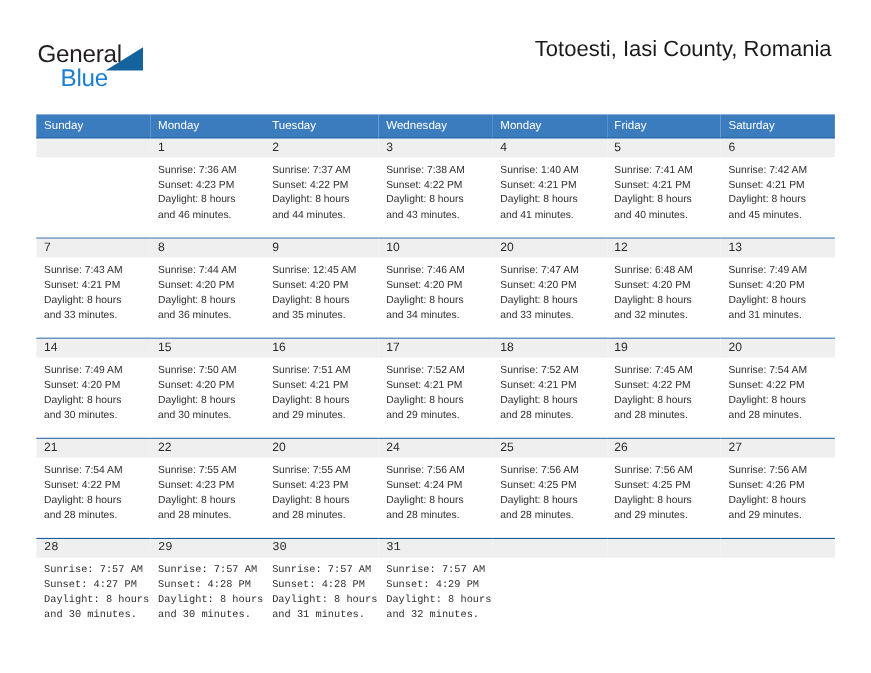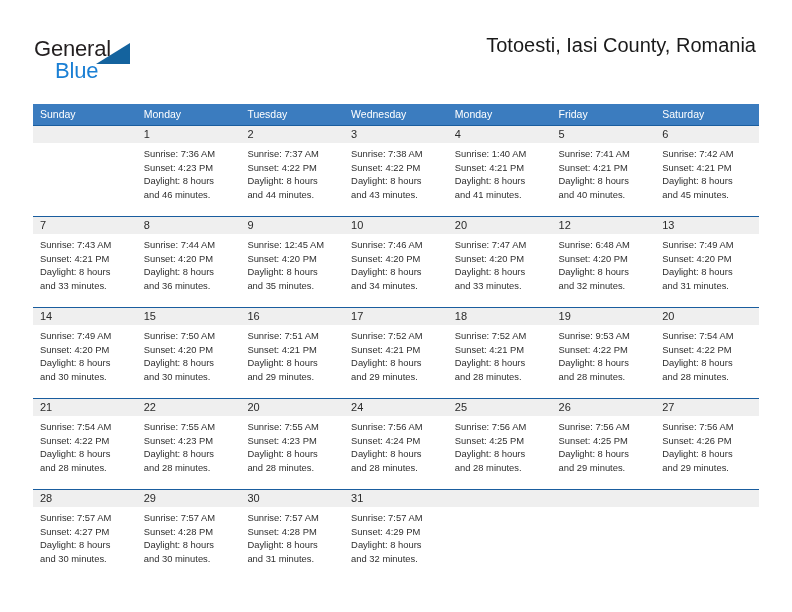--- a/index.html
+++ b/index.html
@@ -109,20 +109,21 @@
   }
 
   tbody tr.week-row > td {
     vertical-align: top;
     padding: 0;
     border-top: 1.4px solid #1a5d9e;
     height: 90px;
   }
   tbody tr.week-row.last > td {
     height: 92px;
+    font-family: Liberation Mono, monospace;
   }
 
   .cell {
     position: relative;
     height: 100%;
   }
   .daynum-band {
     background: #efefef;
     height: 17px;
     line-height: 17px;
@@ -387,21 +388,21 @@
                 <div>Sunset: 4:21 PM</div>
                 <div>Daylight: 8 hours</div>
                 <div>and 28 minutes.</div>
               </div>
             </div>
           </td>
           <td>
             <div class="cell">
               <div class="daynum-band">19</div>
               <div class="details">
-                <div>Sunrise: 9:53 AM</div>
+                <div>Sunrise: 7:45 AM</div>
                 <div>Sunset: 4:22 PM</div>
                 <div>Daylight: 8 hours</div>
                 <div>and 28 minutes.</div>
               </div>
             </div>
           </td>
           <td>
             <div class="cell">
               <div class="daynum-band">20</div>
               <div class="details">

